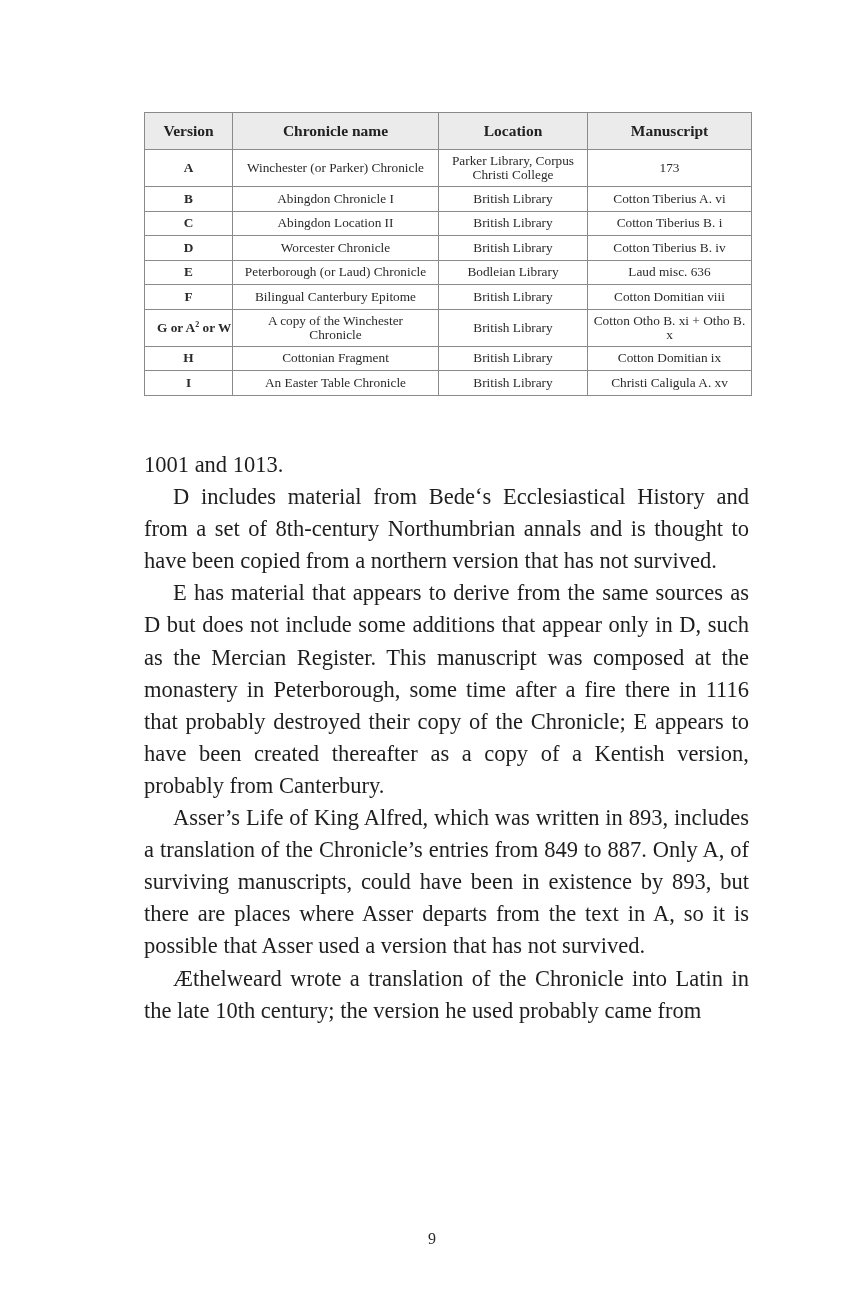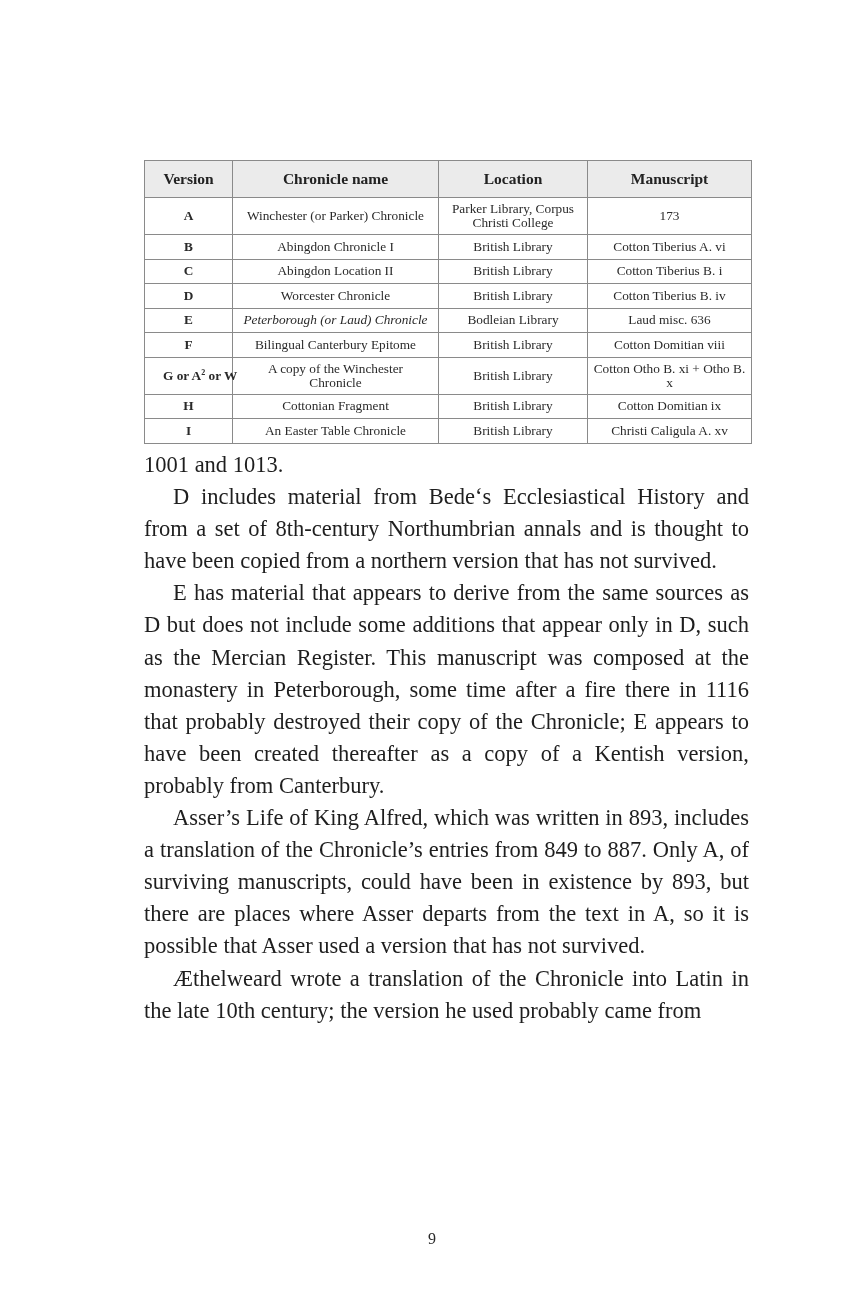--- a/index.html
+++ b/index.html
@@ -23,21 +23,20 @@
     table.versions {
       position: absolute;
       left: 144px;
       top: 112px;
       width: 607px;
       border-collapse: collapse;
       font-family: "Liberation Serif", "DejaVu Serif", serif;
       font-size: 13.3px;
       color: #2a2a2a;
       table-layout: fixed;
-      margin-top: 48px;
     }
     table.versions th, table.versions td {
       border: 1px solid #8a8a8a;
       text-align: center;
       vertical-align: middle;
       padding: 0 3px;
       line-height: 14px;
     }
     table.versions th {
       background: #ebebeb;
@@ -124,32 +123,32 @@
         <td>Cotton Tiberius B. i</td>
       </tr>
       <tr class="r-norm">
         <td class="ver">D</td>
         <td>Worcester Chronicle</td>
         <td>British Library</td>
         <td>Cotton Tiberius B. iv</td>
       </tr>
       <tr class="r-norm">
         <td class="ver">E</td>
-        <td style="white-space:nowrap;padding:0 1px;font-style:italic;">Peterborough (or Laud) Chronicle</td>
+        <td style="white-space:nowrap;padding:0 1px;">Peterborough (or Laud) Chronicle</td>
         <td>Bodleian Library</td>
         <td>Laud misc. 636</td>
       </tr>
       <tr class="r-norm">
         <td class="ver">F</td>
         <td>Bilingual Canterbury Epitome</td>
         <td>British Library</td>
         <td>Cotton Domitian viii</td>
       </tr>
       <tr class="r-tall">
-        <td class="ver" style="white-space:nowrap;padding:0 18px;"><span>G or A</span><sup>2</sup><span style="white-space:pre;"> or W</span></td>
+        <td class="ver" style="white-space:nowrap;padding:0 12px;"><span>G or A</span><sup>2</sup><span style="white-space:pre;"> or W</span></td>
         <td><span style="display:inline-block;max-width:170px;">A copy of the Winchester Chronicle</span></td>
         <td>British Library</td>
         <td>Cotton Otho B. xi + Otho B. x</td>
       </tr>
       <tr class="r-norm">
         <td class="ver">H</td>
         <td>Cottonian Fragment</td>
         <td>British Library</td>
         <td>Cotton Domitian ix</td>
       </tr>

